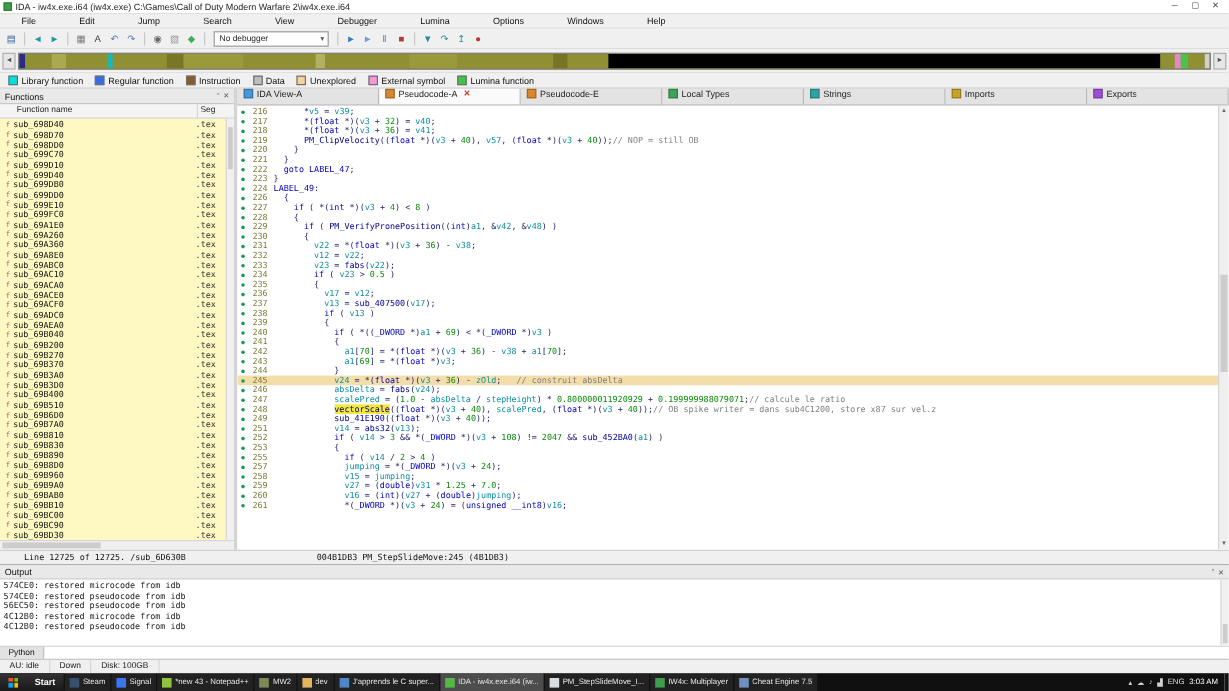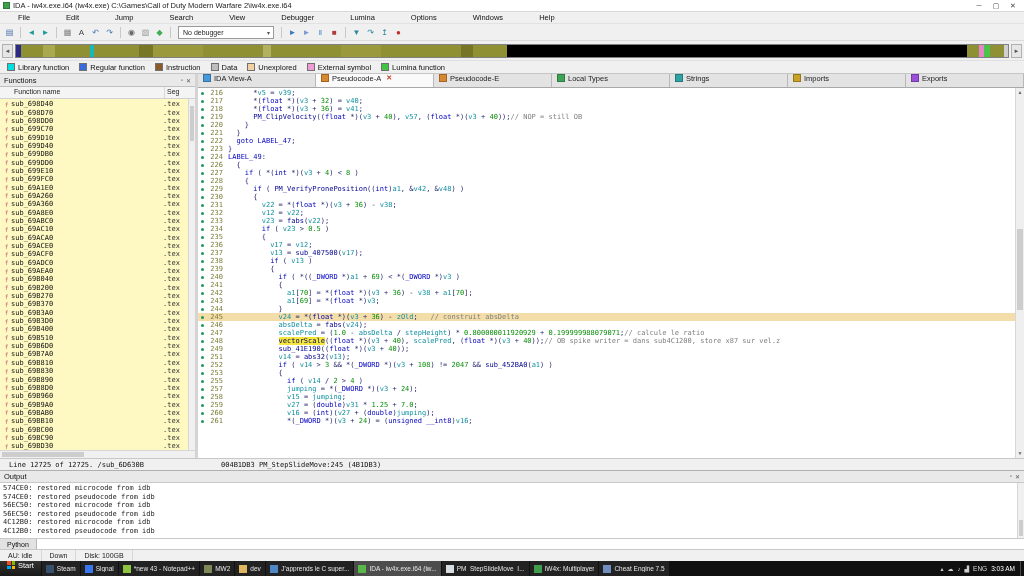--- a/index.html
+++ b/index.html
@@ -70,38 +70,38 @@
   .tk-num{color:#088c08}
   .tk-cm{color:#808080}
   .tk-p{color:#26266e}
   .tk-hl{background:#f5e73c;color:#000060}
   .cvscroll{position:absolute;top:0;right:0;bottom:0;width:9px;background:#efefef;border-left:1px solid #d6d6d6}
   .cvarrow{height:9px;font-size:5px;text-align:center;color:#666;line-height:9px}
   .cvarrow.down{position:absolute;bottom:0;left:0;right:0}
   .cvthumb{position:absolute;left:1px;right:1px;top:38%;height:22%;background:#cdcdcd}
 
   .statusrow{height:12px;background:#f0f0f0;border-top:1px solid #c8c8c8;font-family:"DejaVu Sans Mono",monospace;font-size:7px;color:#111;display:flex;align-items:center;flex:none}
-  .sr-left{margin-left:9px;width:212px;flex:none;white-space:nowrap;overflow:hidden}
+  .sr-left{margin-left:20px;width:244px;flex:none;white-space:nowrap;overflow:hidden}
   .sr-mid{white-space:nowrap}
 
   .output{height:68px;display:flex;flex-direction:column;border-top:1px solid #b0b0b0;flex:none}
   .output-header{height:12px;background:#e9e9e9;border-bottom:1px solid #c8c8c8;font-size:7.5px;color:#111;display:flex;align-items:center;padding:0 4px;flex:none}
   .output-body{flex:1;background:#fff;font-family:"DejaVu Sans Mono",monospace;font-size:7px;line-height:8.5px;padding:1px 3px;color:#1a1a1a;position:relative;overflow:hidden}
   .ovscroll{position:absolute;top:0;right:0;bottom:0;width:7px;background:#f0f0f0;border-left:1px solid #d6d6d6}
   .ovthumb{position:absolute;left:1px;right:1px;bottom:2px;height:30%;background:#cdcdcd}
 
   .pyrow{height:11px;display:flex;align-items:stretch;background:#f0f0f0;border-top:1px solid #c8c8c8;flex:none}
   .pybtn{font-size:7px;color:#111;padding:0 7px;background:#e2e2e2;border-right:1px solid #b8b8b8;display:flex;align-items:center;flex:none}
   .pyinput{flex:1;background:#fff}
 
   .statusbar{height:12px;background:#f0f0f0;border-top:1px solid #c8c8c8;display:flex;align-items:stretch;font-size:7px;color:#222;flex:none}
   .sb-cell{padding:0 8px;border-right:1px solid #d8d8d8;display:flex;align-items:center;white-space:nowrap}
 
   .taskbar{height:15px;background:#101010;display:flex;align-items:stretch;flex:none}
-  .startbtn{display:flex;gap:3px;padding:0 7px;background:linear-gradient(#333,#181818);color:#fff;font-size:7.5px;font-weight:normal;flex:none}
+  .startbtn{display:flex;align-items:center;gap:14px;padding:0 7px;background:linear-gradient(#333,#181818);color:#fff;font-size:7.5px;font-weight:bold;flex:none}
   .flag{width:8px;height:8px;display:grid;grid-template-columns:1fr 1fr;grid-template-rows:1fr 1fr;gap:1px;flex:none}
   .flag-q{display:block}
   .taskitems{display:flex;align-items:stretch;flex:1;min-width:0;overflow:hidden}
   .task-item{display:flex;align-items:center;gap:3px;padding:0 4px;margin-left:1px;background:rgba(255,255,255,.08);color:#e8e8e8;font-size:6.5px;max-width:88px;min-width:30px;flex:0 1 auto}
   .task-item.active{background:rgba(255,255,255,.26)}
   .task-ic{width:8px;height:8px;flex:none}
   .task-label{white-space:nowrap;overflow:hidden}
   .tray{display:flex;align-items:center;gap:4px;padding:0 5px;color:#ddd;font-size:6.5px;flex:none}
   .tray-ic{font-size:6px;color:#cfcfcf}
   .tray-time{color:#fff}
@@ -562,21 +562,20 @@
         <span>▫</span>
         <span>✕</span>
       </span>
     </div>
     <div class="output-body">
       <div class="ovscroll">
         <div class="ovthumb"></div>
       </div>
     <div class="out-line">574CE0: restored microcode from idb</div>
         <div class="out-line">574CE0: restored pseudocode from idb</div>
-        <div class="out-line">56EC50: restored microcode from idb</div>
         <div class="out-line">56EC50: restored pseudocode from idb</div>
         <div class="out-line">4C12B0: restored microcode from idb</div>
         <div class="out-line">4C12B0: restored pseudocode from idb</div>
       </div>
   </div>
 
   <div class="pyrow">
     <span class="pybtn">Python</span>
     <span class="pyinput"></span>
   </div>

